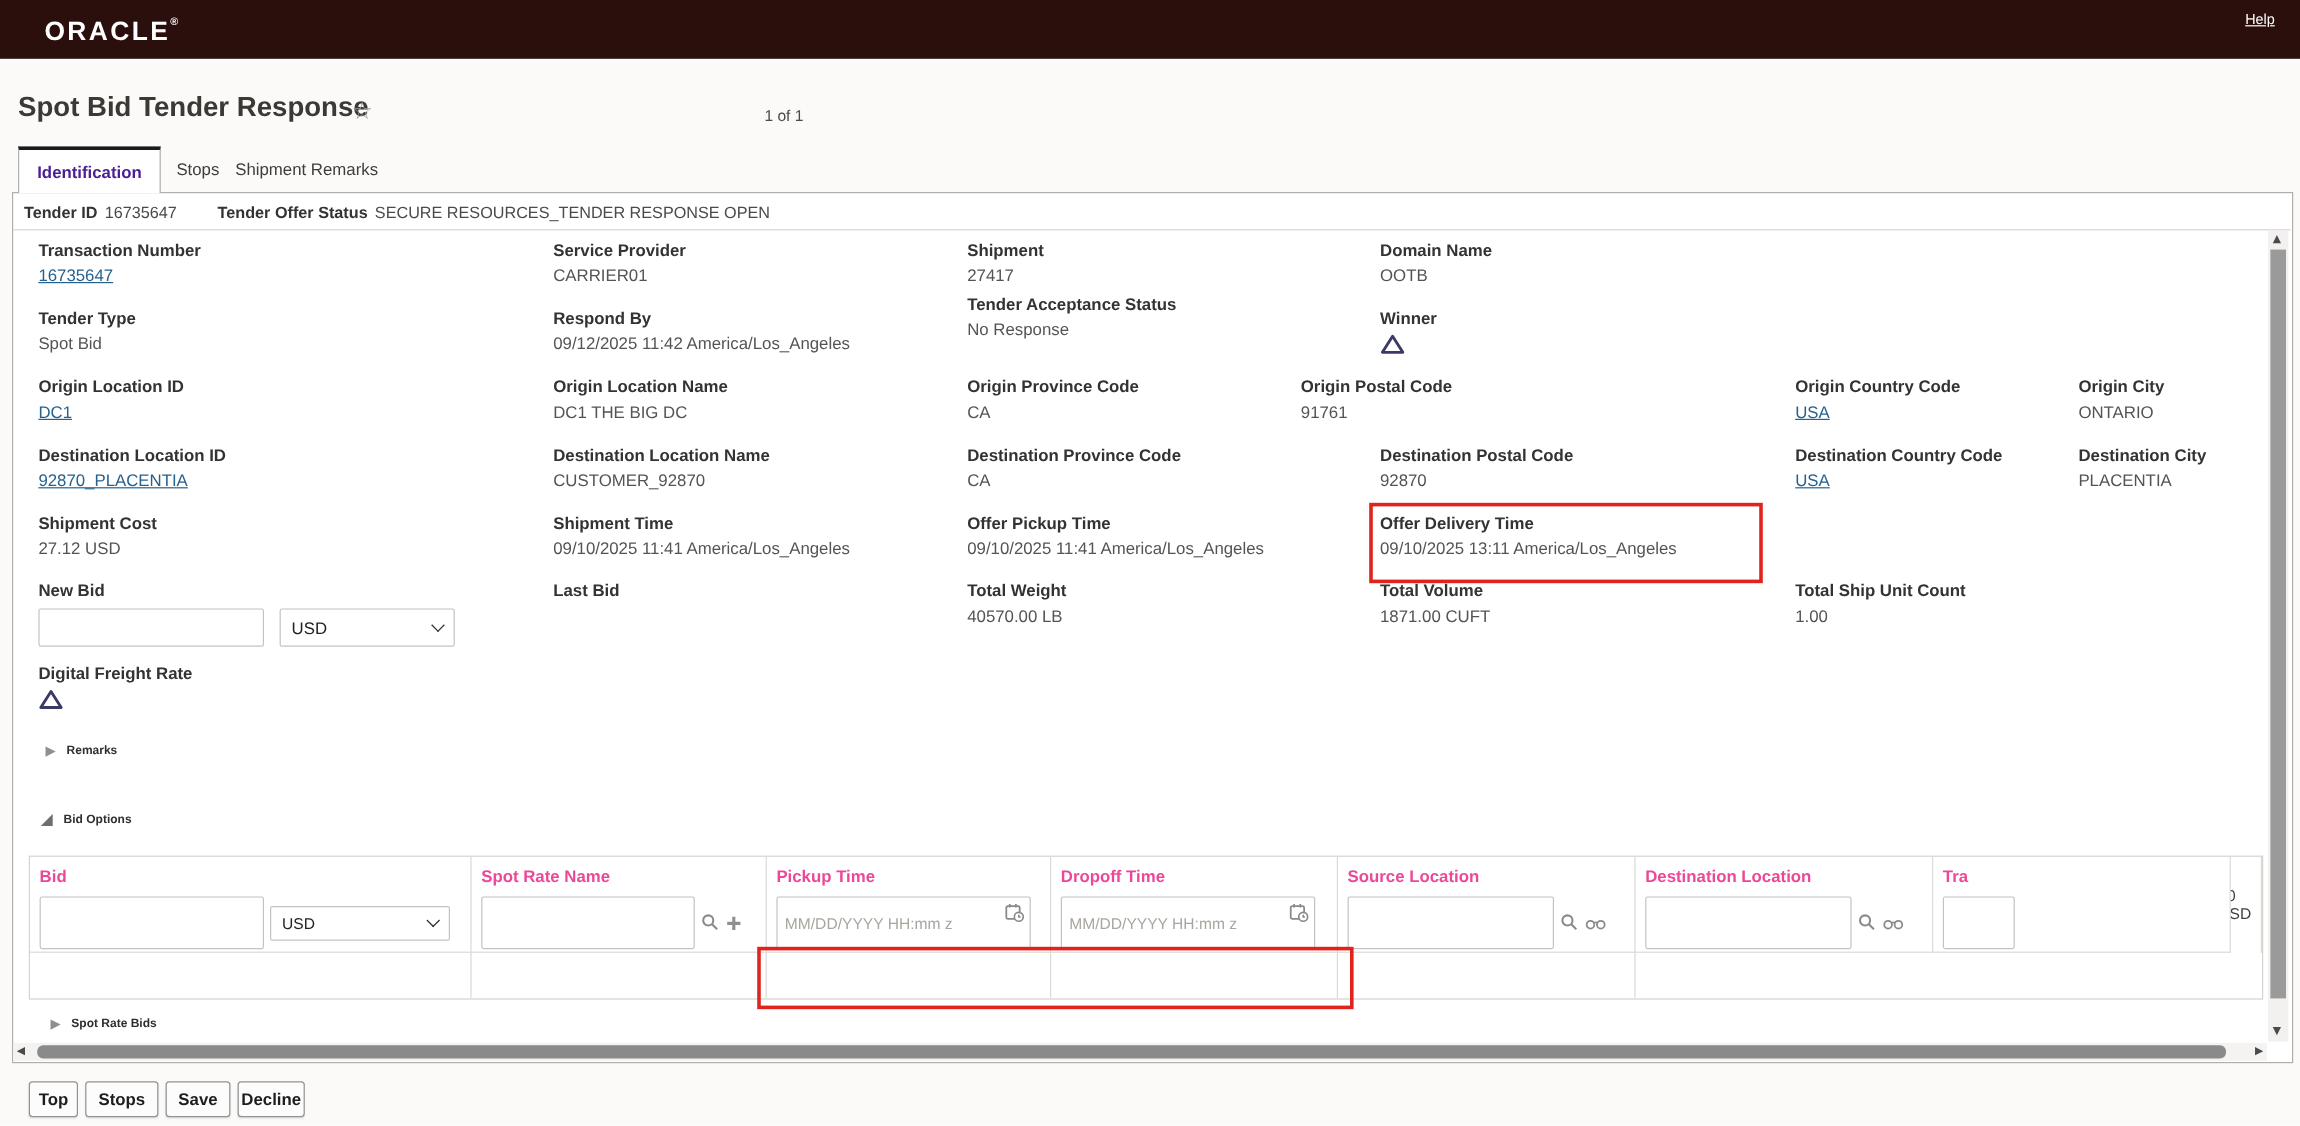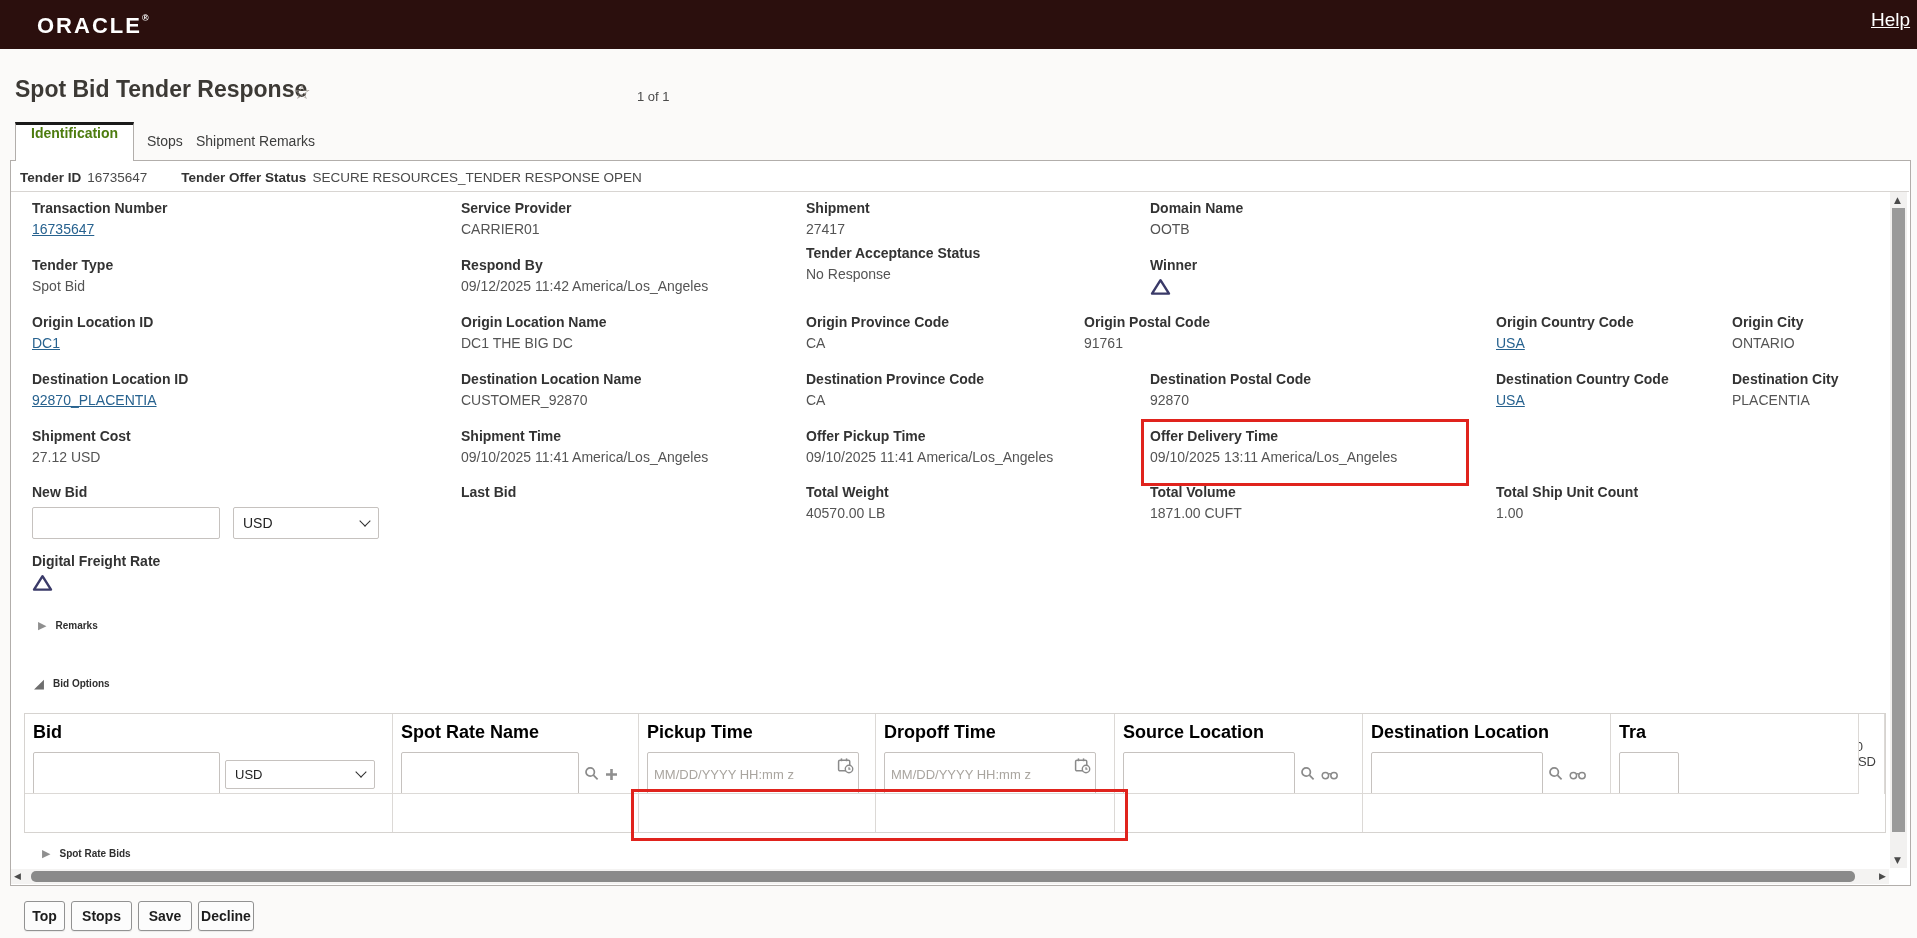--- a/index.html
+++ b/index.html
@@ -5,31 +5,31 @@
   html,body{margin:0;padding:0}
   body{
     position:relative;width:1917px;height:938px;overflow:hidden;
     background:#fbfaf9;font-family:"Liberation Sans",sans-serif;
   }
 
   
   .topbar{position:absolute;left:0;top:0;width:1917px;height:49px;background:#2b0f0d}
   .brand{position:absolute;left:37px;top:13px;color:#fff;font-size:22px;font-weight:bold;letter-spacing:2px}
   .brand-r{font-size:9px;vertical-align:top}
-  .help{position:absolute;left:1871px;top:9px;color:#fff;font-size:19px;text-decoration:underline;cursor:pointer}
+  .help{position:absolute;left:1871px;top:9px;color:#fff;font-size:12px;text-decoration:underline;cursor:pointer}
 
   
   .title{position:absolute;left:15px;top:76px;font-size:23px;font-weight:600;color:#3c3935}
   .star{position:absolute;left:293px;top:80px;font-size:20px;color:#a19b95;font-family:"DejaVu Sans",sans-serif}
   .pager{position:absolute;left:637px;top:89px;font-size:13px;color:#4a4a4a}
 
   
   .tab-active{position:absolute;left:15px;top:122px;height:39px;z-index:3;background:#fff;
     border:1px solid #b2aeab;border-top:3px solid #1a1a1a;border-bottom:none;box-sizing:border-box;
-    padding:0 15px;display:flex;align-items:flex-start;font-size:14px;font-weight:bold;color:#4d7c0f}
+    padding:0 15px;display:flex;align-items:center;font-size:14px;font-weight:bold;color:#4c1d95}
   .tab{position:absolute;top:122px;height:38px;display:flex;align-items:center;font-size:14px;color:#3d3d3d;cursor:pointer}
 
   
   .panel{position:absolute;left:10px;top:160px;width:1901px;height:726px;background:#fff;border:1px solid #b2aeab;box-sizing:border-box}
   .subdiv{position:absolute;left:11px;top:191px;width:1898px;height:1px;background:#d8d5d2}
 
   .statusline{position:absolute;left:20px;top:170px;font-size:13.5px;color:#4a4a4a;display:flex;gap:6px;align-items:baseline}
   .statusline b{color:#333}
   .gap22{display:inline-block;width:22px}
 
@@ -50,21 +50,21 @@
   .sect{position:absolute;display:flex;align-items:center;gap:9px;cursor:pointer}
   .sect .txt{font-size:10px;font-weight:bold;color:#2f2f2f}
   .arr{font-family:"DejaVu Sans",sans-serif;color:#8f8f8f;font-size:11px}
   .arr-open{font-family:"DejaVu Sans",sans-serif;color:#6e6e6e;font-size:13px}
 
   
   .btab{position:absolute;left:24px;top:713px;width:1862px;background:#fff;border:1px solid #d6d3d0;box-sizing:border-box;
     display:grid;grid-template-columns:368px 246px 237px 239px 248px 248px 248px 1fr;grid-template-rows:80px 38px}
   .hc{border-right:1px solid #dcd9d6;border-bottom:1px solid #dcd9d6;padding:8px 0 0 8px;overflow:hidden}
   .hc:nth-child(8){border-right:none}
-  .hl{font-weight:bold;font-size:18px;color:#000000;margin:0 0 9px 0;white-space:nowrap}
+  .hl{font-weight:bold;font-size:14px;color:#ec4899;margin:0 0 9px 0;white-space:nowrap}
   .frow{display:flex;align-items:center;gap:5px}
   .dc{border-right:1px solid #dcd9d6;display:flex;align-items:center;font-size:13px;color:#3f3f3f;overflow:hidden}
   .dc:last-child{border-right:none}
   .dtw{position:relative}
   .dtw .ico{position:absolute;right:5px;top:5px}
 
   
   .hl-red{position:absolute;border:3px solid #e0231d;z-index:5;pointer-events:none}
 
   

